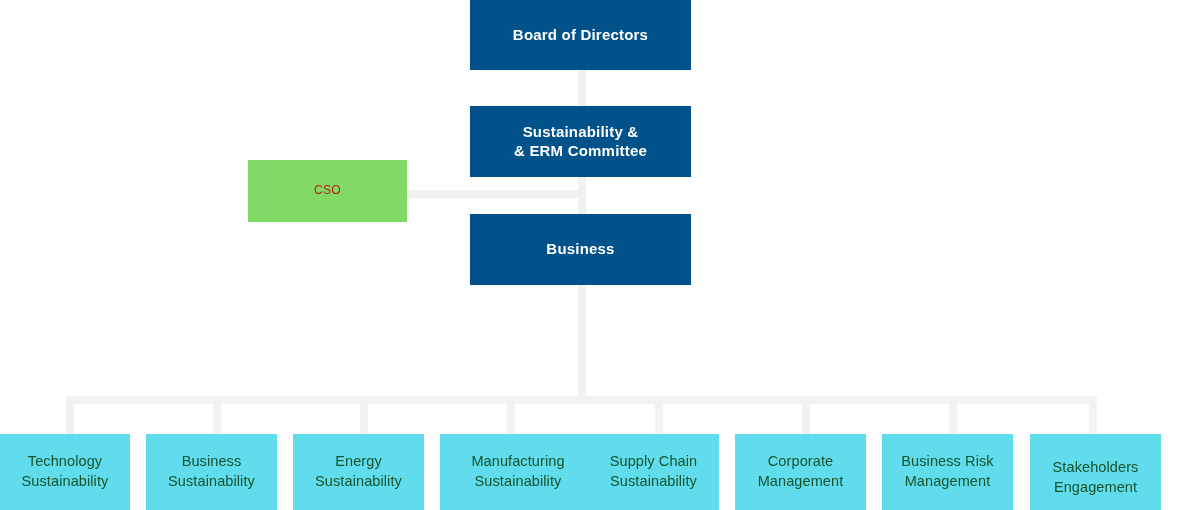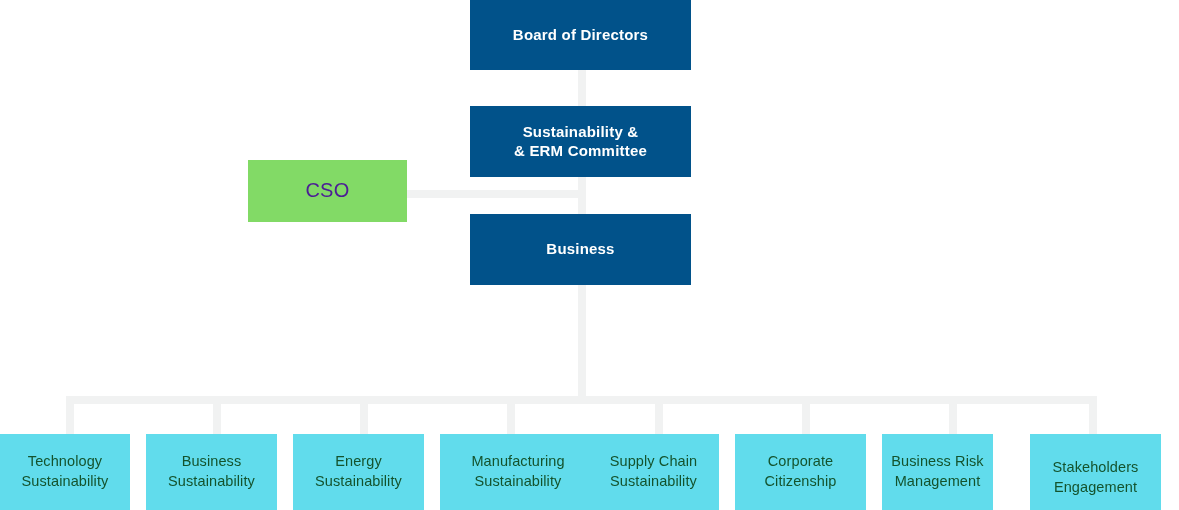--- a/index.html
+++ b/index.html
@@ -45,22 +45,22 @@
     background: #01528a;
     color: #ffffff;
     font-size: 15px;
     font-weight: 700;
     letter-spacing: 0.2px;
   }
 
   
   .node-cso {
     background: #82da66;
-    color: #4c1d95;
-    font-size: 20px;
+    color: #b91c1c;
+    font-size: 12px;
     font-weight: 400;
     letter-spacing: 0.3px;
   }
 
   
   .node-leaf {
     background: #61dcec;
     color: #14532d;
     font-size: 14.5px;
     font-weight: 400;
@@ -129,24 +129,24 @@
 Sustainability</span>
   </div>
 
   <div class="node node-leaf" style="left:588px; top:434px; width:131px; height:76px;">
     <span class="node-label">Supply Chain
 Sustainability</span>
   </div>
 
   <div class="node node-leaf" style="left:735px; top:434px; width:131px; height:76px;">
     <span class="node-label">Corporate
-Citizenship</span>
+Management</span>
   </div>
 
-  <div class="node node-leaf" style="left:882px; top:434px; width:111px; height:76px;">
+  <div class="node node-leaf" style="left:882px; top:434px; width:131px; height:76px;">
     <span class="node-label">Business Risk
 Management</span>
   </div>
 
   <div class="node node-leaf" style="left:1030px; top:434px; width:131px; height:88px;">
     <span class="node-label">Stakeholders
 Engagement</span>
   </div>
 
 </div>

